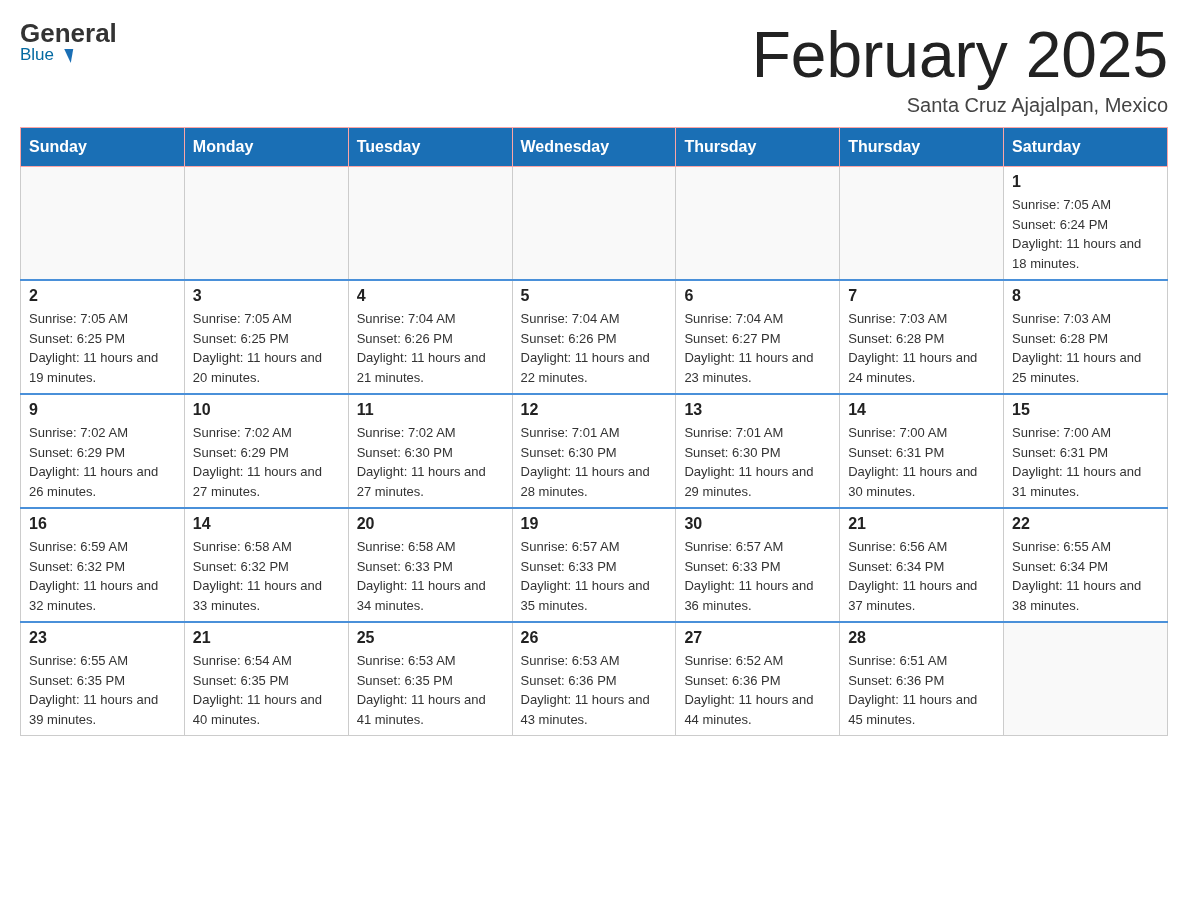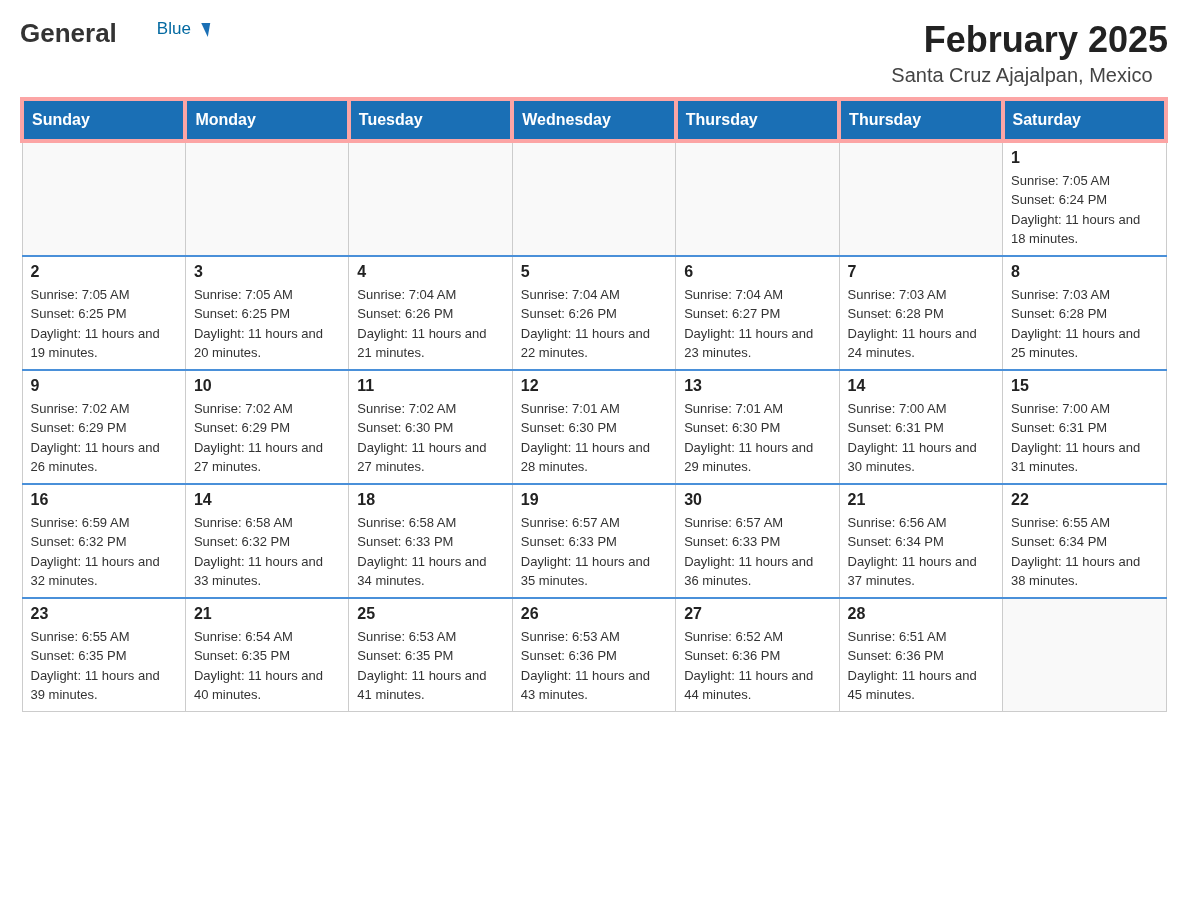--- a/index.html
+++ b/index.html
@@ -18,45 +18,44 @@
     }
     .logo {
       display: flex;
       flex-direction: column;
       align-items: flex-start;
     }
     .title-section {
       text-align: right;
     }
     .month-title {
-      font-size: 36px;
-      font-weight: bold;
+      font-size: 64px;
+      font-weight: normal;
       color: #222;
       line-height: 1.1;
       margin-left: 48px;
     }
     .location {
       font-size: 20px;
       color: #444;
       margin-top: 4px;
-      text-align: center;
     }
     .calendar {
       width: 100%;
       border-collapse: collapse;
       margin-top: 10px;
     }
     .calendar th {
       background-color: #1a6fb5;
       color: #fff;
       padding: 10px 8px;
       font-size: 16px;
       font-weight: bold;
       text-align: left;
-      border: 4px solid #fca5a5;
+      border: 1px solid #fca5a5;
     }
     .calendar td {
       vertical-align: top;
       border: 1px solid #ccc;
       padding: 6px 8px;
       width: 14.28%;
       min-height: 110px;
       font-size: 13px;
       color: #333;
     }
@@ -77,21 +76,21 @@
     }
     .row-separator td {
       border-top: 2px solid #4a90d9;
     }
     .logo-top {
       display: flex;
       align-items: center;
     }
     .logo-text-wrapper {
       display: flex;
-      gap: 40px;
+      flex-direction: column;
     }
     .logo-line1 {
       font-size: 26px;
       font-weight: bold;
       color: #333;
       line-height: 1;
     }
     .logo-line2 {
       font-size: 17px;
       font-weight: normal;
@@ -208,21 +207,21 @@
       <tr class="row-separator">
         <td>
           <span class="day-number">16</span>
           <div class="day-info">Sunrise: 6:59 AM<br>Sunset: 6:32 PM<br>Daylight: 11 hours and 32 minutes.</div>
         </td>
         <td>
           <span class="day-number">14</span>
           <div class="day-info">Sunrise: 6:58 AM<br>Sunset: 6:32 PM<br>Daylight: 11 hours and 33 minutes.</div>
         </td>
         <td>
-          <span class="day-number">18</span>
+          <span class="day-number">20</span>
           <div class="day-info">Sunrise: 6:58 AM<br>Sunset: 6:33 PM<br>Daylight: 11 hours and 34 minutes.</div>
         </td>
         <td>
           <span class="day-number">19</span>
           <div class="day-info">Sunrise: 6:57 AM<br>Sunset: 6:33 PM<br>Daylight: 11 hours and 35 minutes.</div>
         </td>
         <td>
           <span class="day-number">30</span>
           <div class="day-info">Sunrise: 6:57 AM<br>Sunset: 6:33 PM<br>Daylight: 11 hours and 36 minutes.</div>
         </td>

